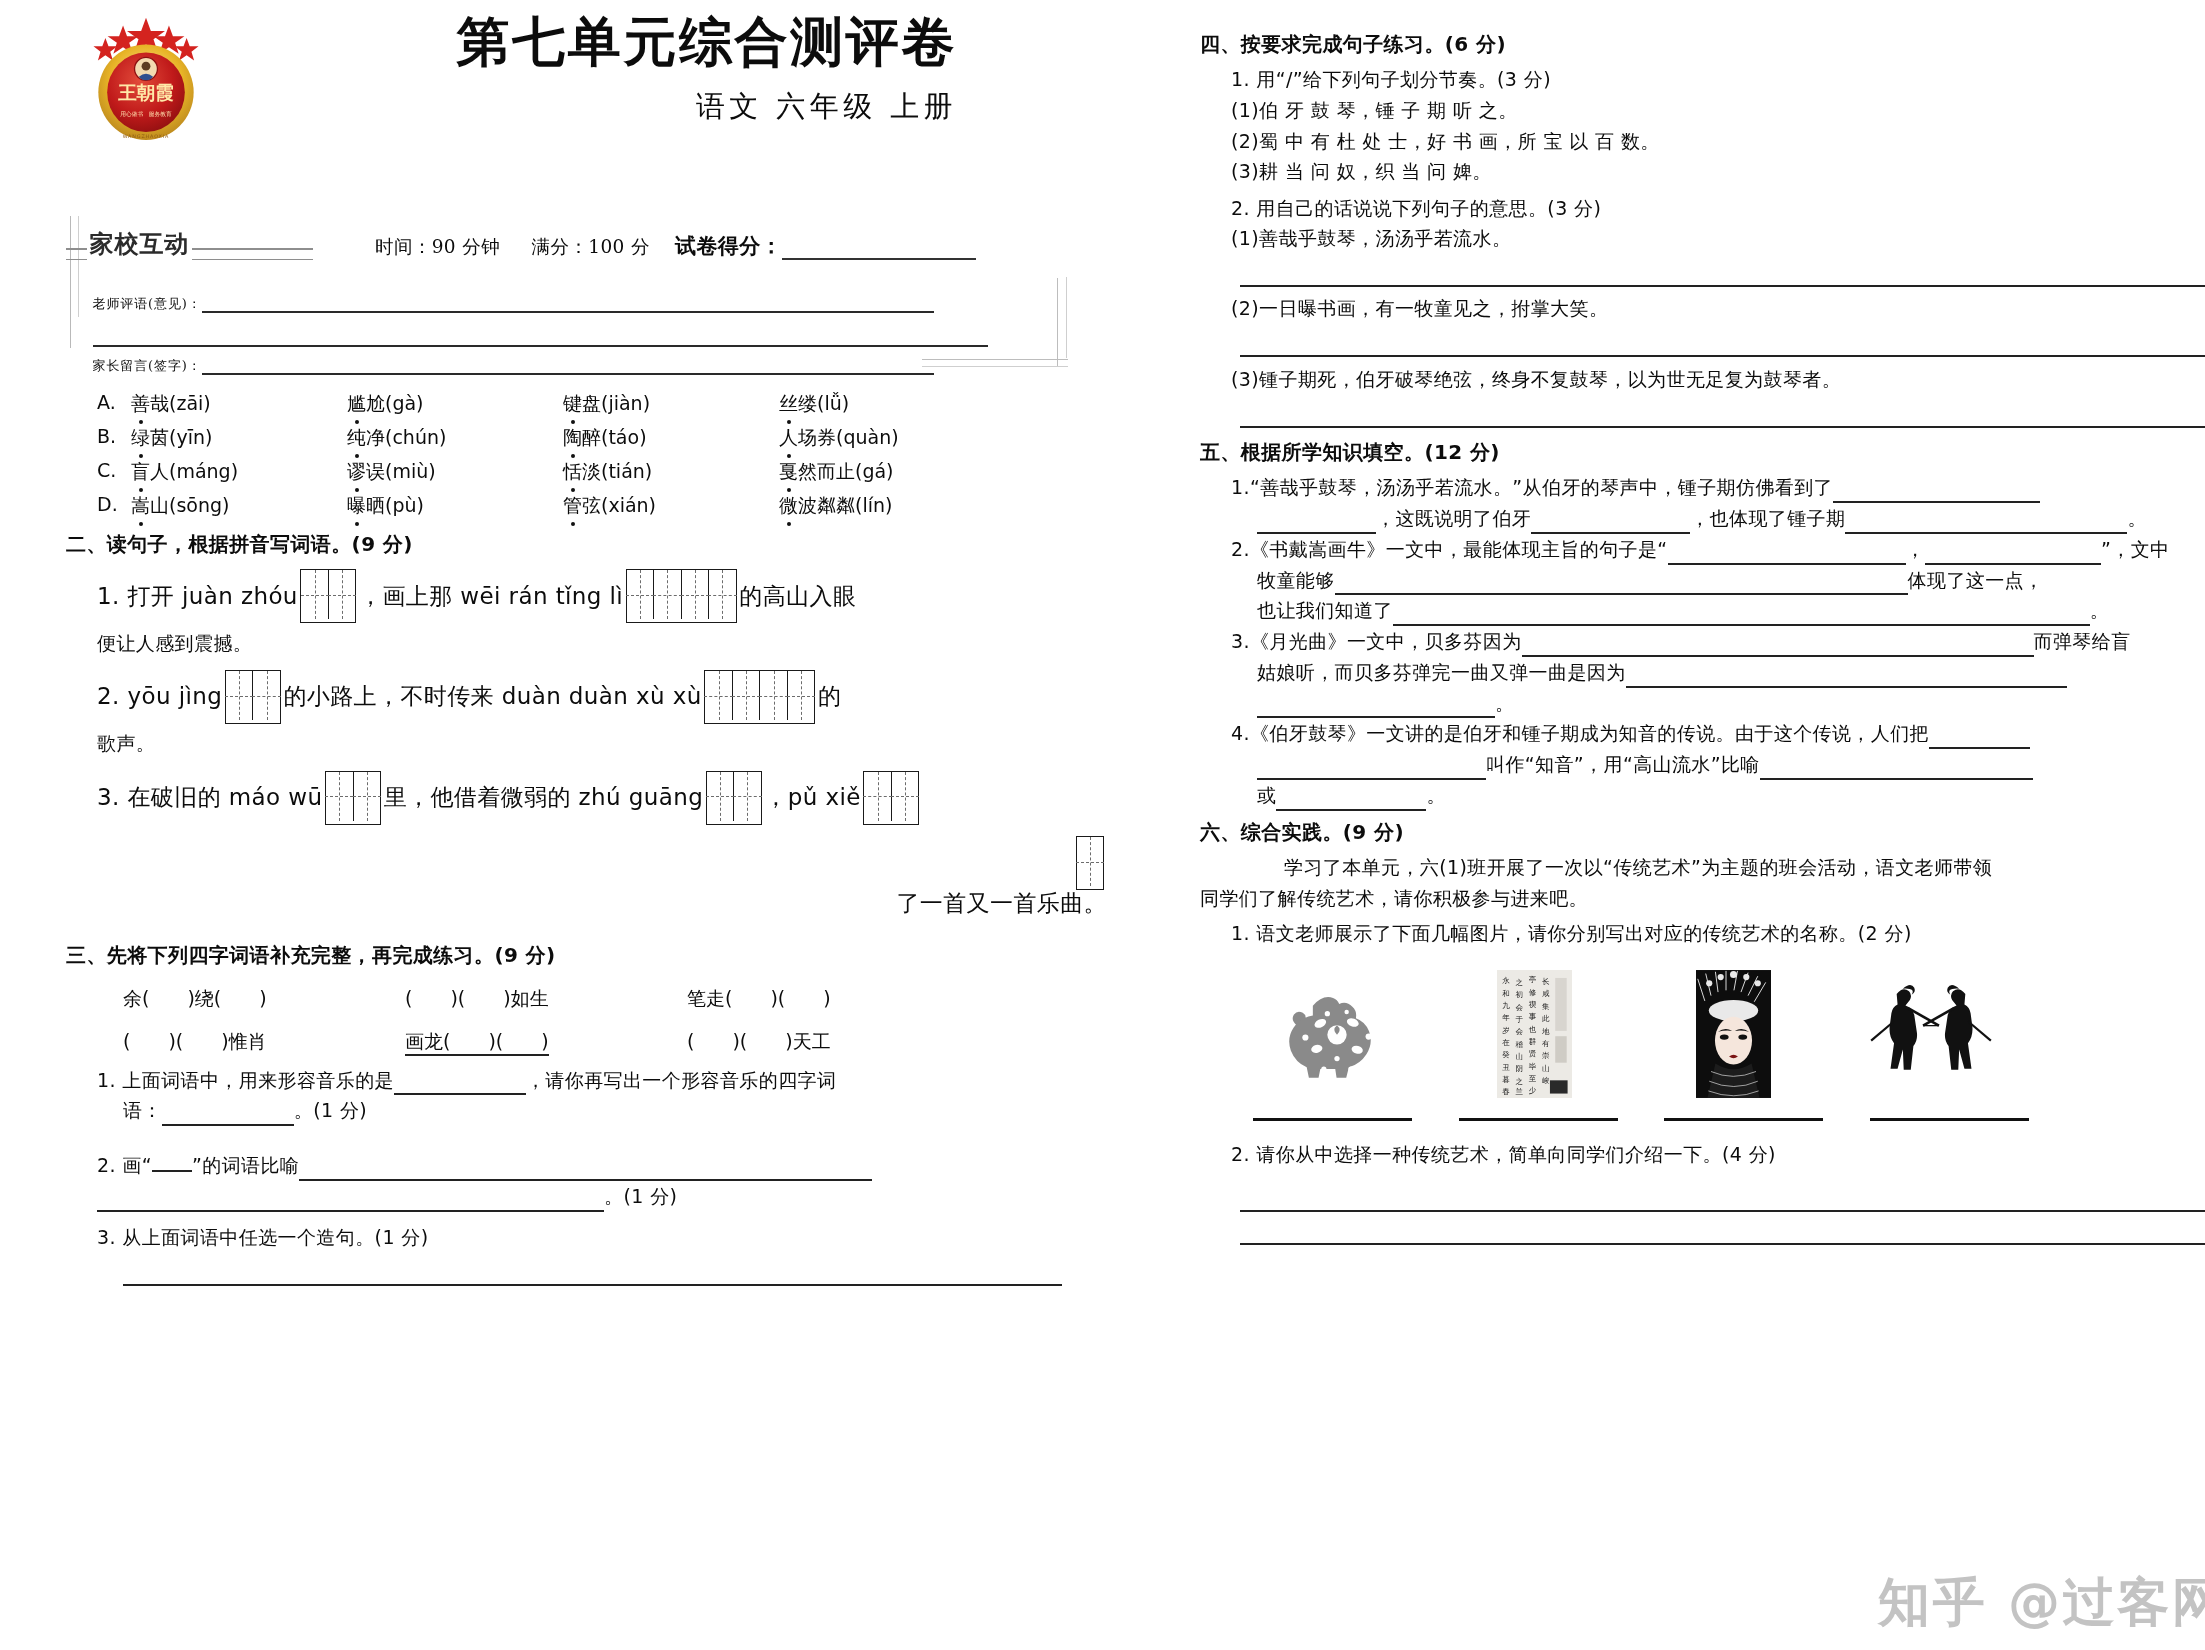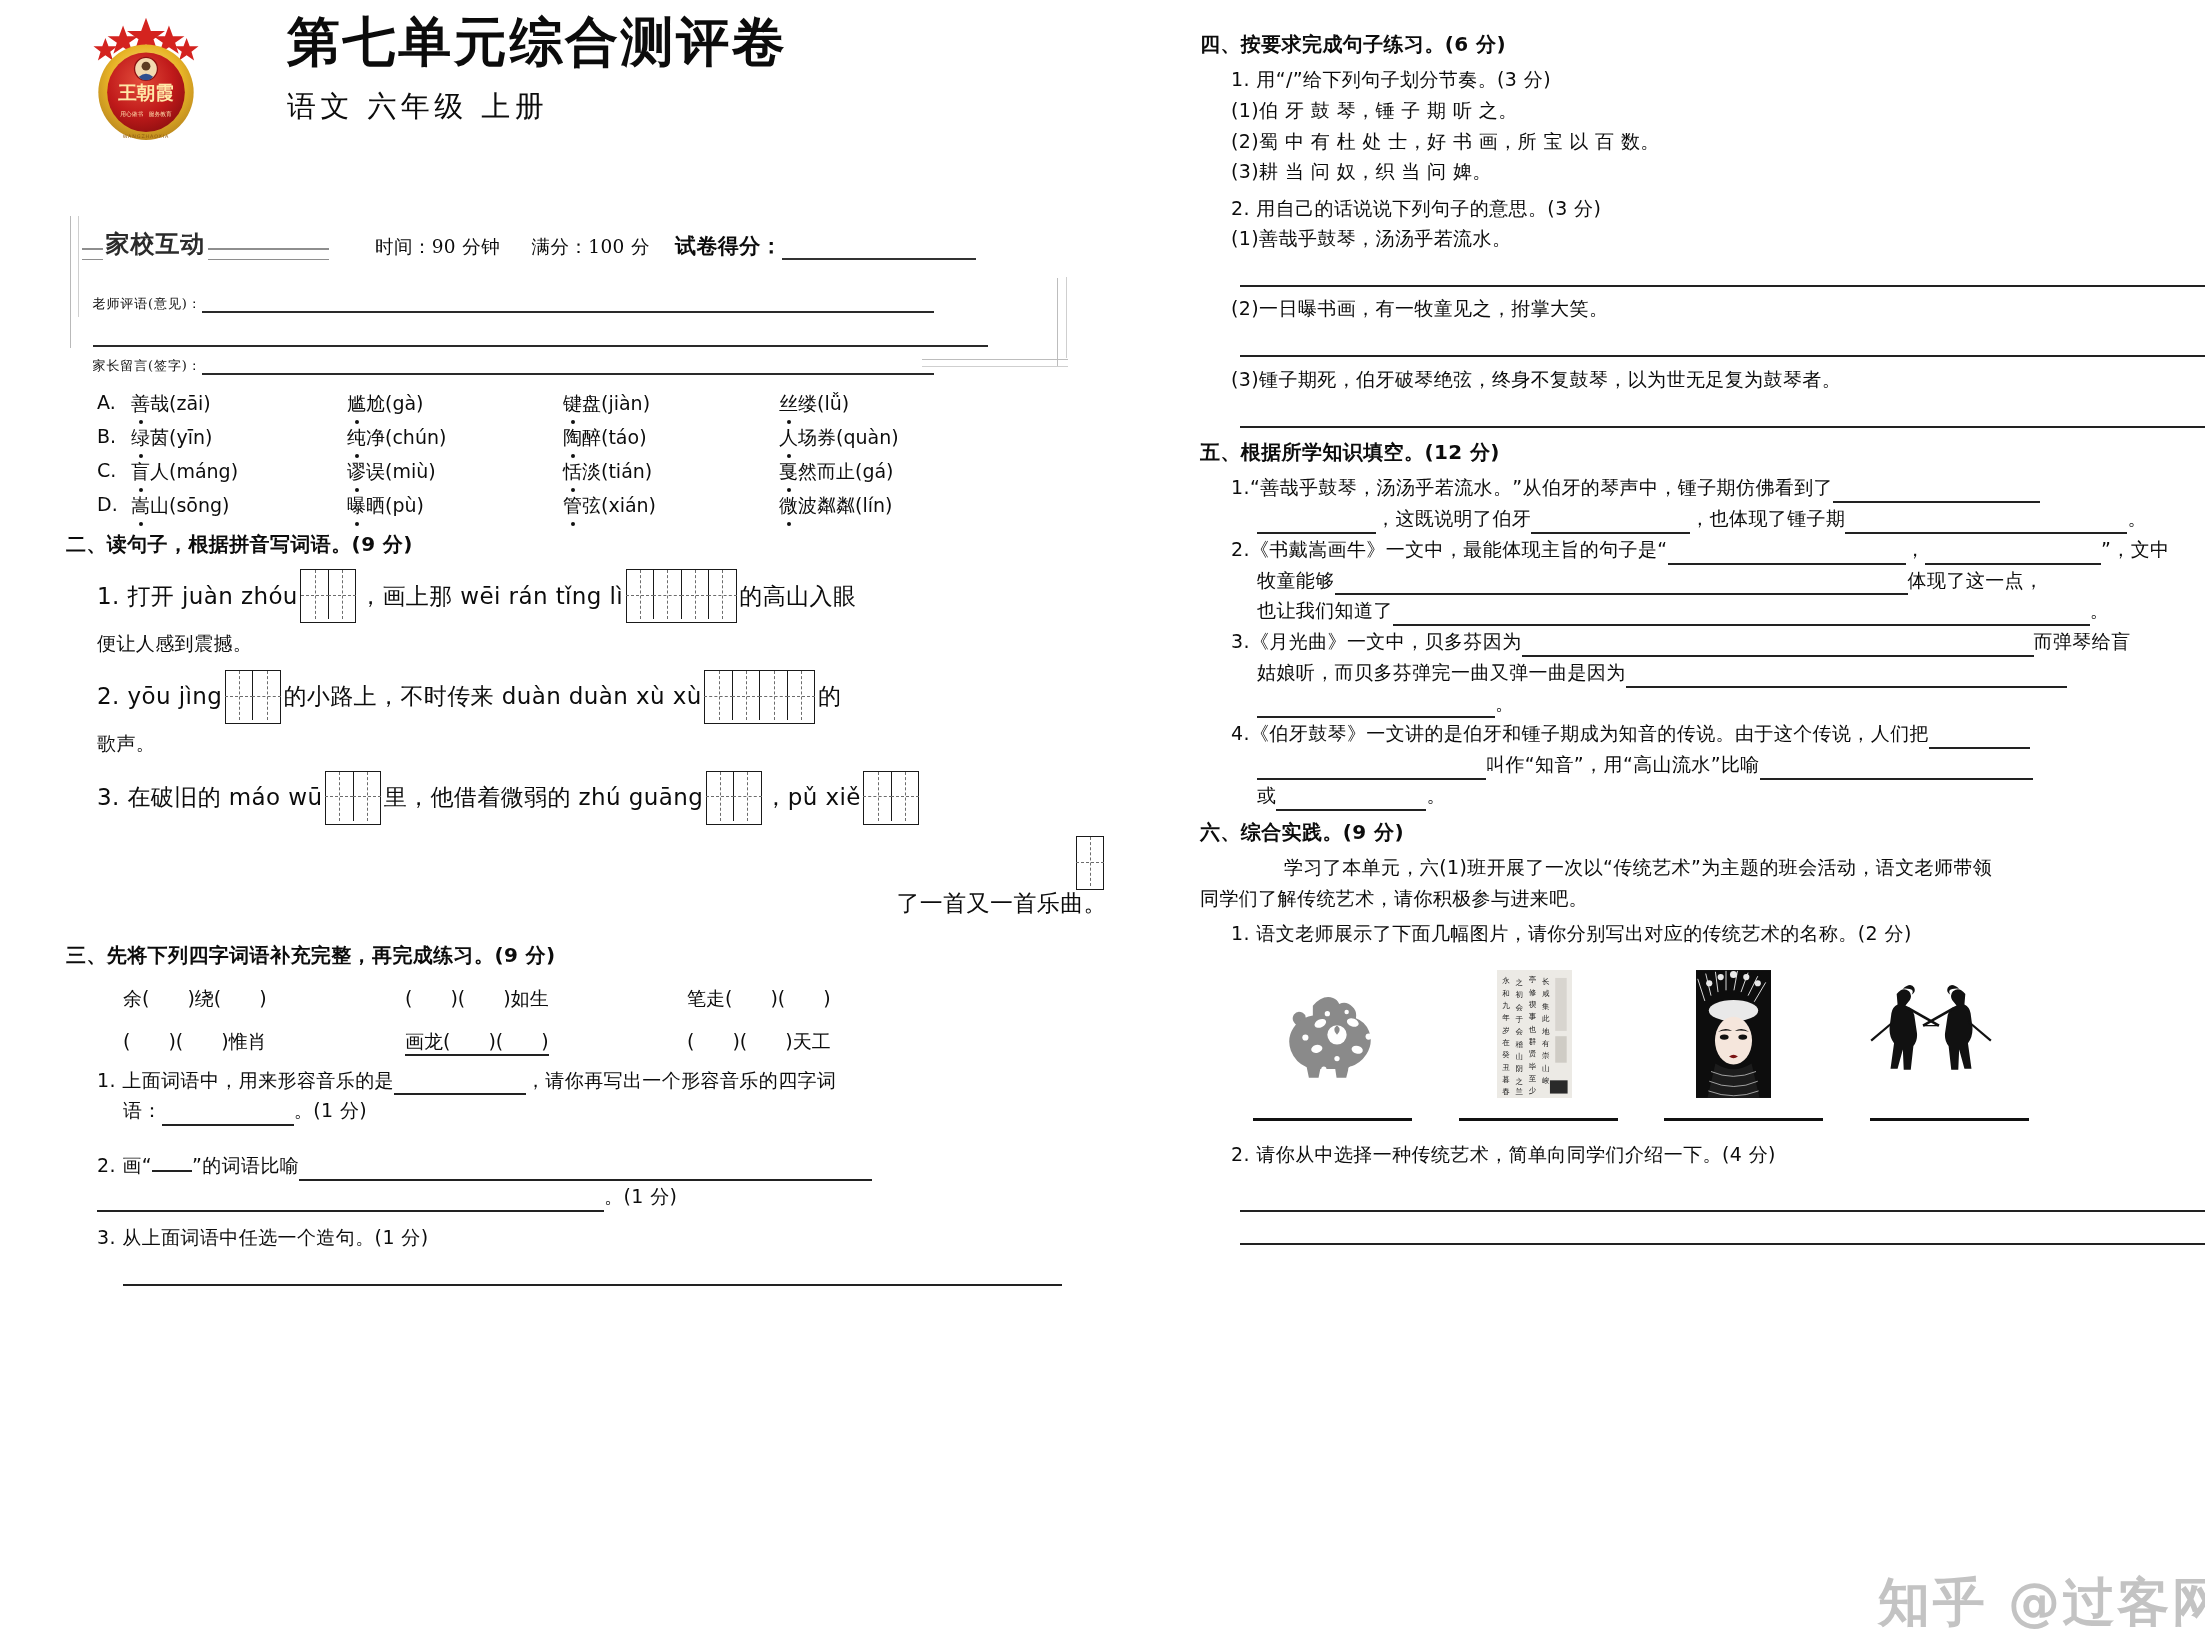--- a/index.html
+++ b/index.html
@@ -15,39 +15,39 @@
   
   .col{position:absolute;top:0;}
   .col-left{left:66px;width:1041px;}
   .col-right{left:1200px;width:1059px;}
 
   
   .masthead{position:relative;height:207px;}
   .seal{
     position:absolute;left:26.5px;top:15.4px;width:106px;height:128px;
   }
-  .title-wrap{position:absolute;left:221px;top:13.2px;width:662px;text-align:left;}
+  .title-wrap{position:absolute;left:229px;top:13.2px;width:662px;text-align:right;}
   .paper-title{
     font-size:53px;font-weight:bold;letter-spacing:2.6px;
     font-family:"DejaVu Sans","Liberation Sans",sans-serif;
     line-height:1.1;
   }
   .paper-sub{font-size:29px;margin-top:16px;letter-spacing:4.4px;}
 
   
   .infobox{position:relative;margin-top:4.4px;height:172px;}
   .corner-tl{position:absolute;left:3.5px;top:4.4px;width:1.3px;height:132px;background:#b9b9b9;}
   .corner-tl2{position:absolute;left:12.3px;top:4.4px;width:0.9px;height:101px;background:#cfcfcf;}
   .corner-br{position:absolute;right:49px;bottom:17.6px;width:0.9px;height:88px;background:#bdbdbd;}
   .corner-br2{position:absolute;right:40px;bottom:25px;width:0.9px;height:81px;background:#cfcfcf;}
   .corner-br-h{position:absolute;right:39px;bottom:24px;width:146px;height:0.9px;background:#bdbdbd;}
   .corner-br-h2{position:absolute;right:39px;bottom:17px;width:146px;height:0.9px;background:#cfcfcf;}
 
   .badge{
-    position:absolute;left:16px;top:19.4px;width:247px;height:42px;
+    position:absolute;left:0px;top:19.4px;width:247px;height:42px;
   }
   .badge-rule{position:absolute;left:0;top:17.6px;width:247px;height:1.3px;background:#8e8e8e;}
   .badge-rule2{position:absolute;left:0;top:28px;width:247px;height:1.3px;background:#8e8e8e;}
   .badge-text{
     position:absolute;left:21px;top:-2.6px;
     font-size:24px;font-weight:bold;letter-spacing:0.9px;
     background:#fff;padding:0 2.6px;color:#2b2b2b;
     font-family:"DejaVu Serif","Liberation Serif",serif;
   }
 

